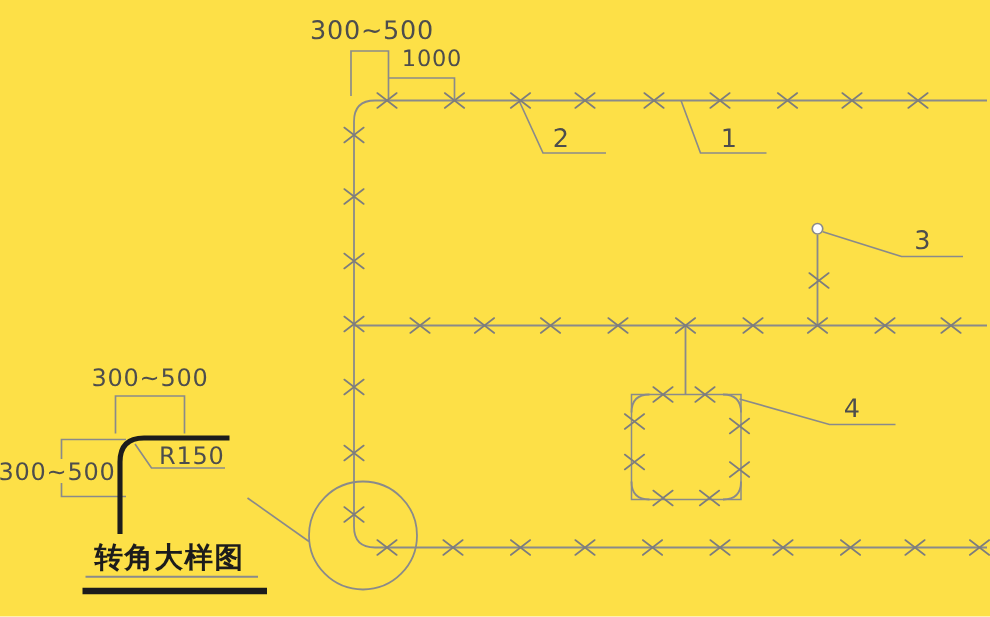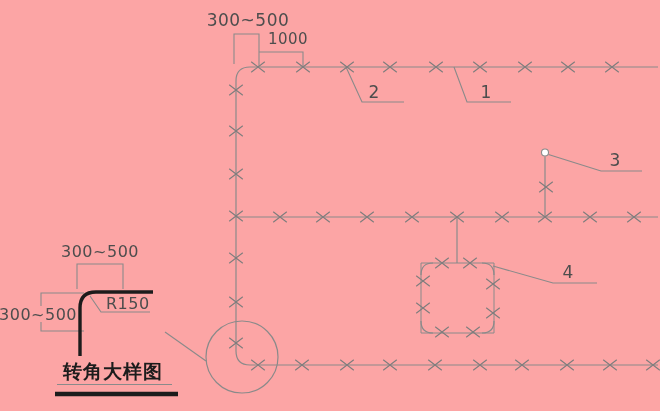--- a/index.html
+++ b/index.html
@@ -1,19 +1,19 @@
 <!DOCTYPE html>
 <html><head>
 <meta charset="utf-8">
 <style>
   html, body { margin: 0; padding: 0; background: #ffffff; }
   .stage {
     position: relative;
     width: 660px; height: 411px;
-    background: #fca5a5;
+    background: #fde047;
     font-family: "DejaVu Sans", "Liberation Sans", sans-serif;
     overflow: hidden;
     text-align: right;
   }
   svg { display: block; }
   text {
     font-family: "DejaVu Sans", "Liberation Sans", sans-serif;
     fill: #4d4d4d;
   }
   .dim-text  { font-size: 17px; letter-spacing: 0.5px; }

